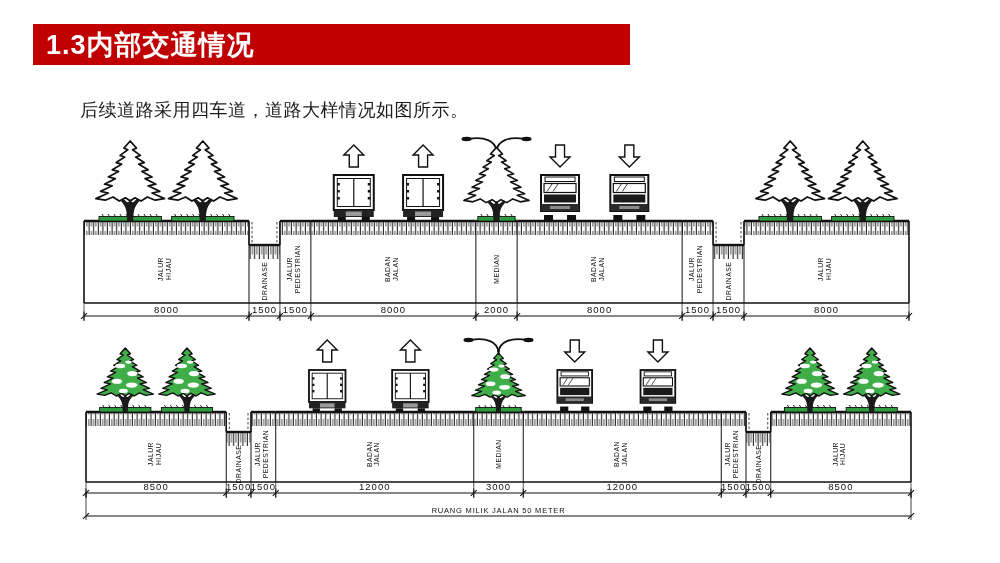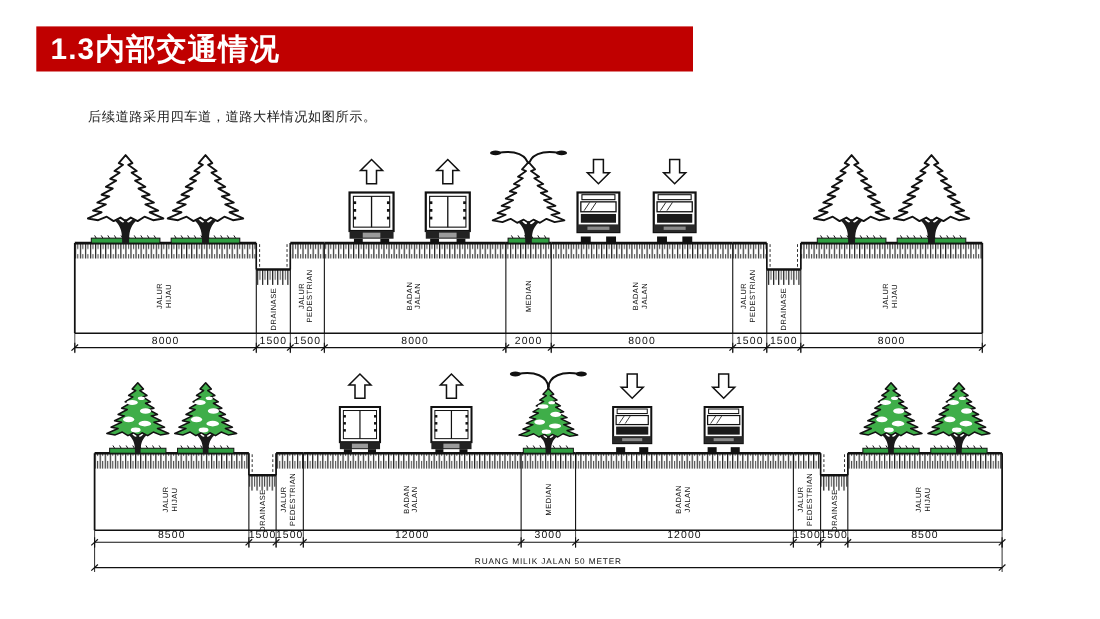--- a/index.html
+++ b/index.html
@@ -1,32 +1,32 @@
 <!DOCTYPE html>
 <html><head>
 <meta charset="utf-8">
 <style>
   *{margin:0;padding:0;box-sizing:border-box}
   html,body{width:1000px;height:563px;background:#fff;font-family:"Liberation Sans",sans-serif}
   .slide{position:relative;width:1000px;height:563px;background:#ffffff;overflow:hidden}
   .banner{position:absolute;left:33px;top:24px;width:597px;height:41px;display:flex;align-items:center;padding-left:13px;background:#c00000}
   .banner .title{color:#ffffff;font-size:27px;font-weight:bold;letter-spacing:1px;white-space:nowrap}
-  .subtitle{position:absolute;left:80px;top:98px;font-size:12px;color:#1a1a1a;letter-spacing:.5px;white-space:nowrap}
+  .subtitle{position:absolute;left:80px;top:98px;font-size:18px;color:#1a1a1a;letter-spacing:.5px;white-space:nowrap}
   .diagram{position:absolute}
   svg text{user-select:none}
 </style>
 </head>
 <body>
 
 <div class="slide">
   <div class="banner" style="background: rgb(192, 0, 0);">
     <span class="title">1.3内部交通情况</span>
   </div>
   <div class="subtitle">后续道路采用四车道，道路大样情况如图所示。</div>
-  <div class="diagram" style="left:58px;top:133px"><svg width="845" height="202" viewBox="0 0 845 202">
+  <div class="diagram" style="left:74px;top:133px"><svg width="845" height="202" viewBox="0 0 845 202">
         <defs>
           <pattern id="hp0" width="4.6" height="14" patternUnits="userSpaceOnUse">
             <path d="M1.3,0V14" stroke="#222" stroke-width="1.1"></path>
             <path d="M3.6,0V9.5" stroke="#222" stroke-width="0.8"></path>
           </pattern>
         </defs>
         <rect x="10" y="88" width="165" height="14" fill="url(#hp0)"></rect>
         <line x1="10" y1="88" x2="175" y2="88" stroke="#111" stroke-width="2.4"></line>
         <g>
           <rect x="25" y="83.5" width="62.400000000000006" height="4.5" fill="#2f9e41" stroke="#111" stroke-width="0.9"></rect>

